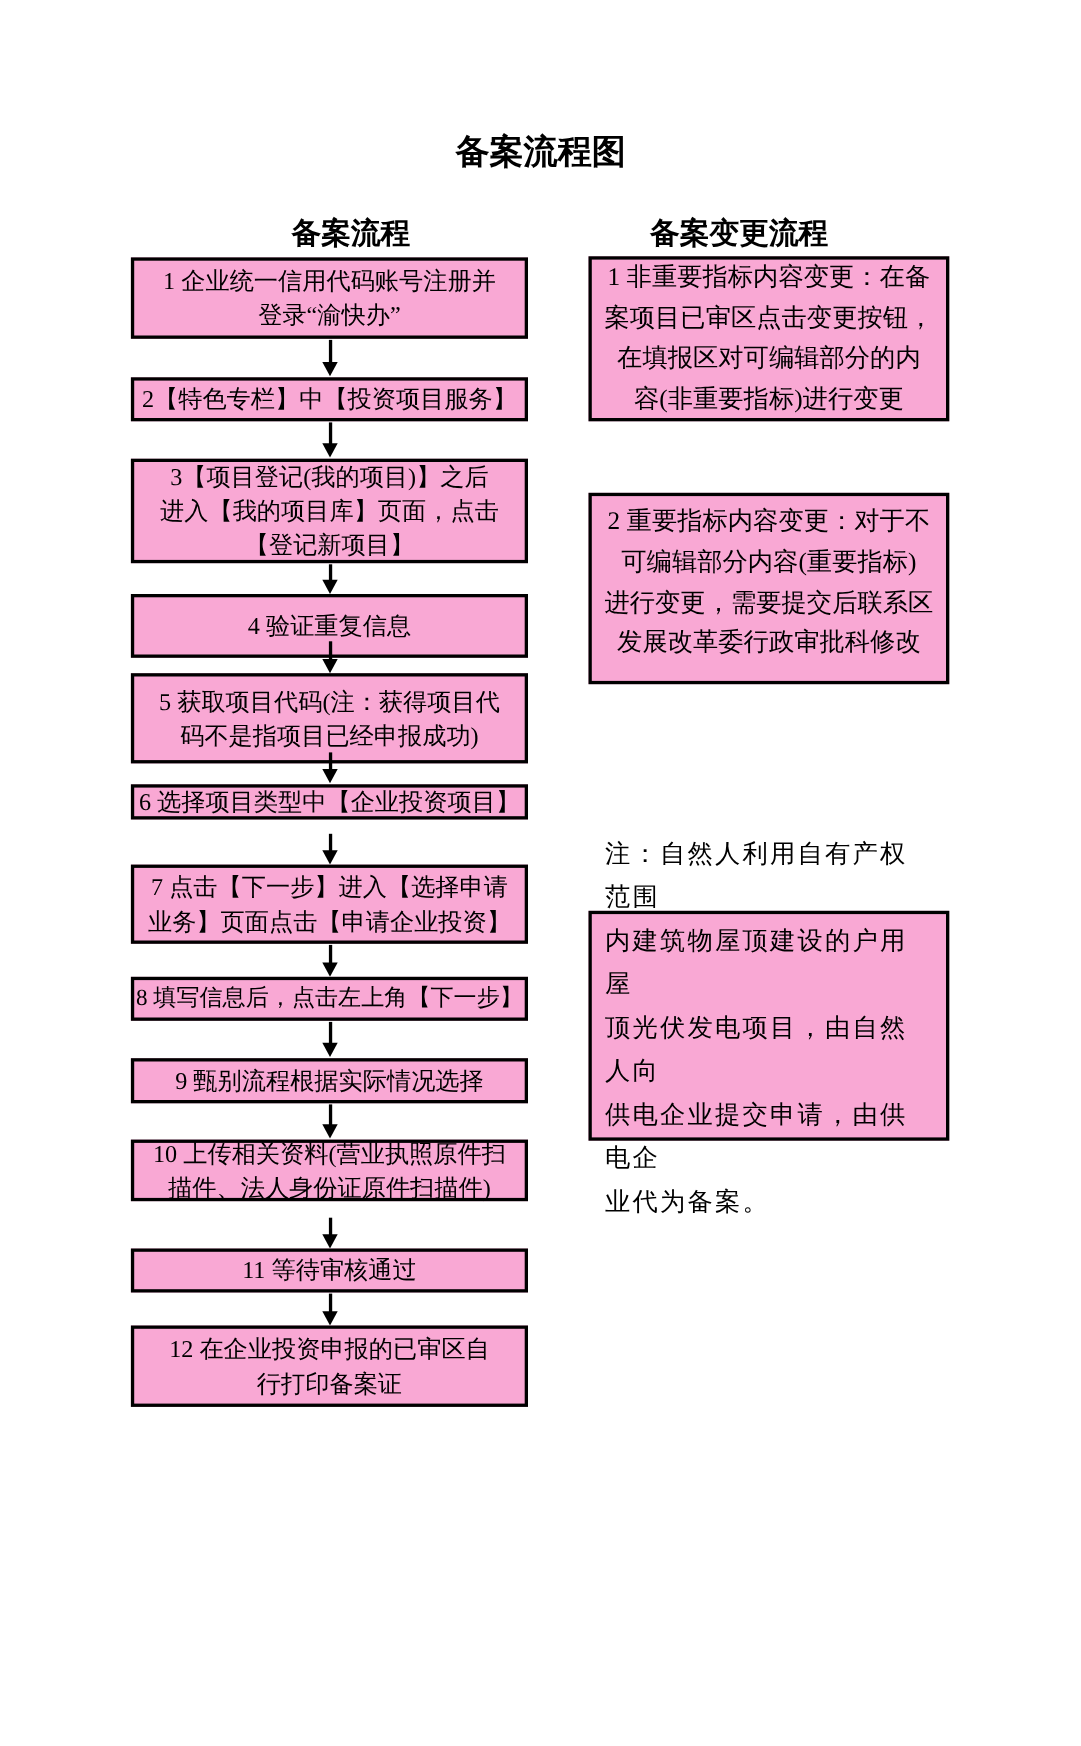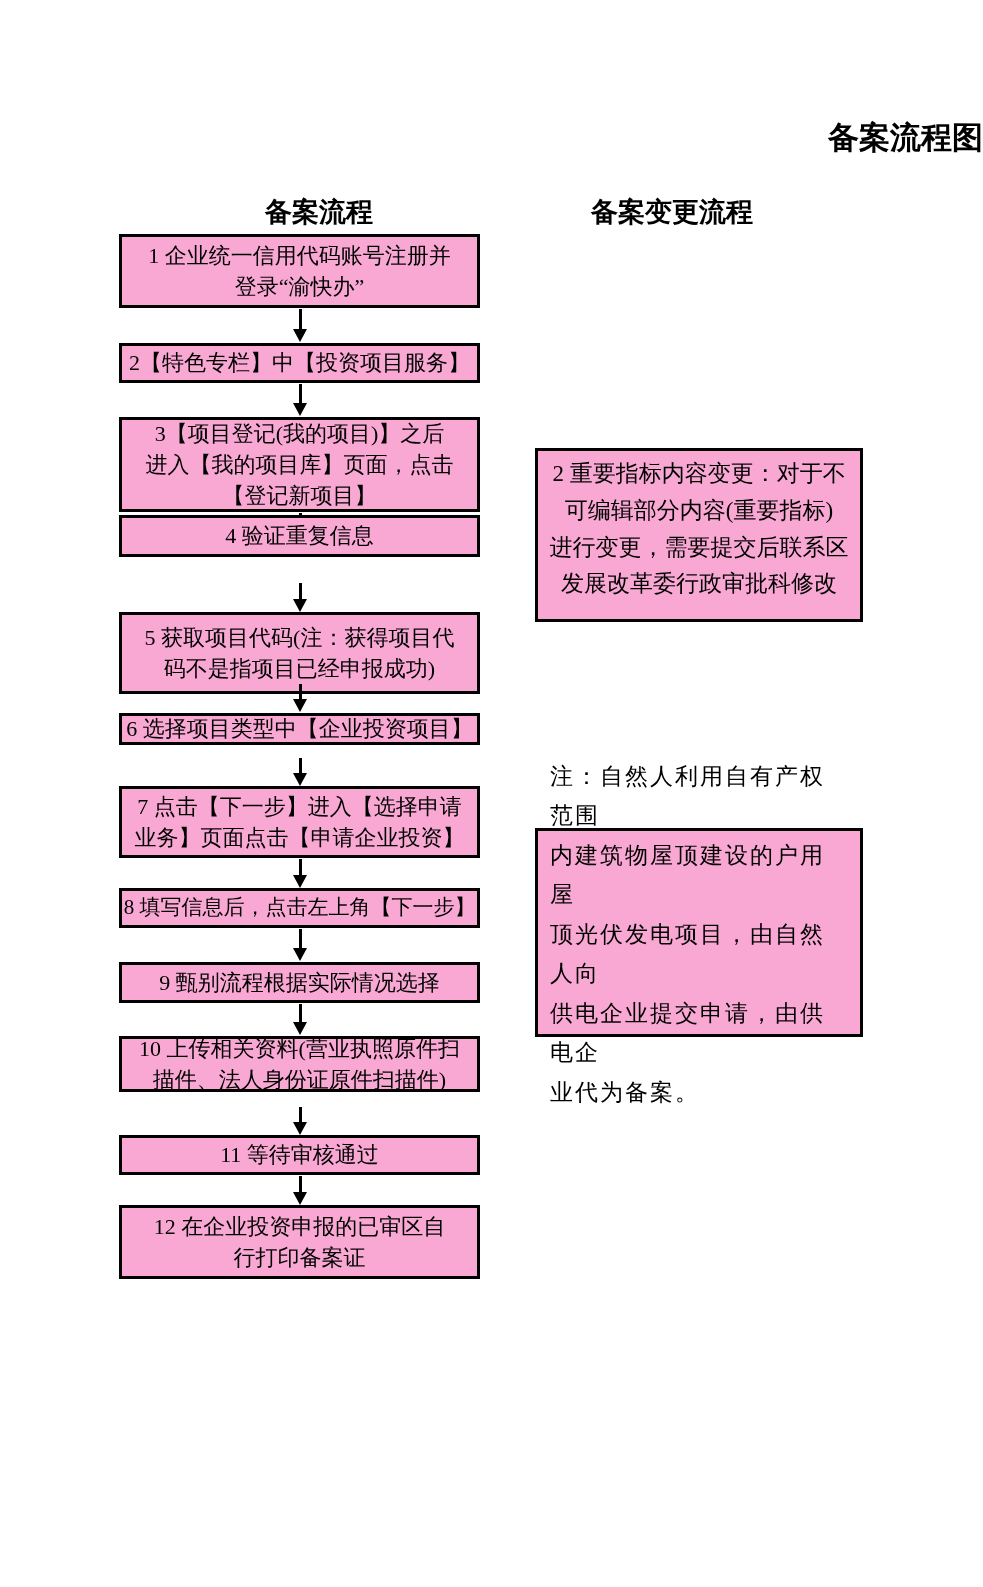--- a/index.html
+++ b/index.html
@@ -7,21 +7,21 @@
   #canvas {
     position:relative;
     width:983px; height:1587px;
     background:#ffffff;
     font-family:"Liberation Serif","DejaVu Serif",serif;
     color:#000;
     overflow:hidden;
   }
   .page-title {
     position:absolute; left:0; top:118px; width:983px;
-    text-align:right;
+    text-align:center;
     font-family:"Liberation Sans","DejaVu Sans",sans-serif;
     font-weight:bold; font-size:31px; line-height:40px;
   }
   .col-header {
     position:absolute;
     text-align:center;
     font-family:"Liberation Sans","DejaVu Sans",sans-serif;
     font-weight:bold; font-size:27px; line-height:34px;
   }
   .box {
@@ -66,21 +66,21 @@
   <div class="arrow" style="top:309px; height:33px;"></div>
 
   <div class="box lbox" style="top:343px; height:40px;">2【特色专栏】中【投资项目服务】</div>
   <div class="arrow" style="top:384px; height:32px;"></div>
 
   <div class="box lbox" style="top:417px; height:95px;">3【项目登记(我的项目)】之后
 进入【我的项目库】页面，点击
 【登记新项目】</div>
   <div class="arrow" style="top:513px; height:27px;"></div>
 
-  <div class="box lbox" style="top:515px; height:42px;">4 验证重复信息</div>
+  <div class="box lbox" style="top:540px; height:58px;">4 验证重复信息</div>
   <div class="arrow" style="top:583px; height:29px;"></div>
 
   <div class="box lbox" style="top:612px; height:82px;">5 获取项目代码(注：获得项目代
 码不是指项目已经申报成功)</div>
   <div class="arrow" style="top:684px; height:28px;"></div>
 
   <div class="box lbox" style="top:713px; height:32px;">6 选择项目类型中【企业投资项目】</div>
   <div class="arrow" style="top:758px; height:28px;"></div>
 
   <div class="box lbox" style="top:786px; height:72px;">7 点击【下一步】进入【选择申请
@@ -98,20 +98,24 @@
   <div class="arrow" style="top:1107px; height:28px;"></div>
 
   <div class="box lbox" style="top:1135px; height:40px;">11 等待审核通过</div>
   <div class="arrow" style="top:1176px; height:29px;"></div>
 
   <div class="box lbox" style="top:1205px; height:74px;">12 在企业投资申报的已审区自
 行打印备案证</div>
 
   <div class="col-header" style="left:508px; top:195px; width:328px;">备案变更流程</div>
 
+  <div class="box rbox" style="top:233px; height:150px;">1 非重要指标内容变更：在备
+案项目已审区点击变更按钮，
+在填报区对可编辑部分的内
+容(非重要指标)进行变更</div>
 
   <div class="box rbox top-align" style="top:448px; height:174px;">2 重要指标内容变更：对于不
 可编辑部分内容(重要指标)
 进行变更，需要提交后联系区
 发展改革委行政审批科修改</div>
 
   <div class="box rbox note" style="top:828px; height:209px;">注：自然人利用自有产权范围
 内建筑物屋顶建设的户用屋
 顶光伏发电项目，由自然人向
 供电企业提交申请，由供电企

